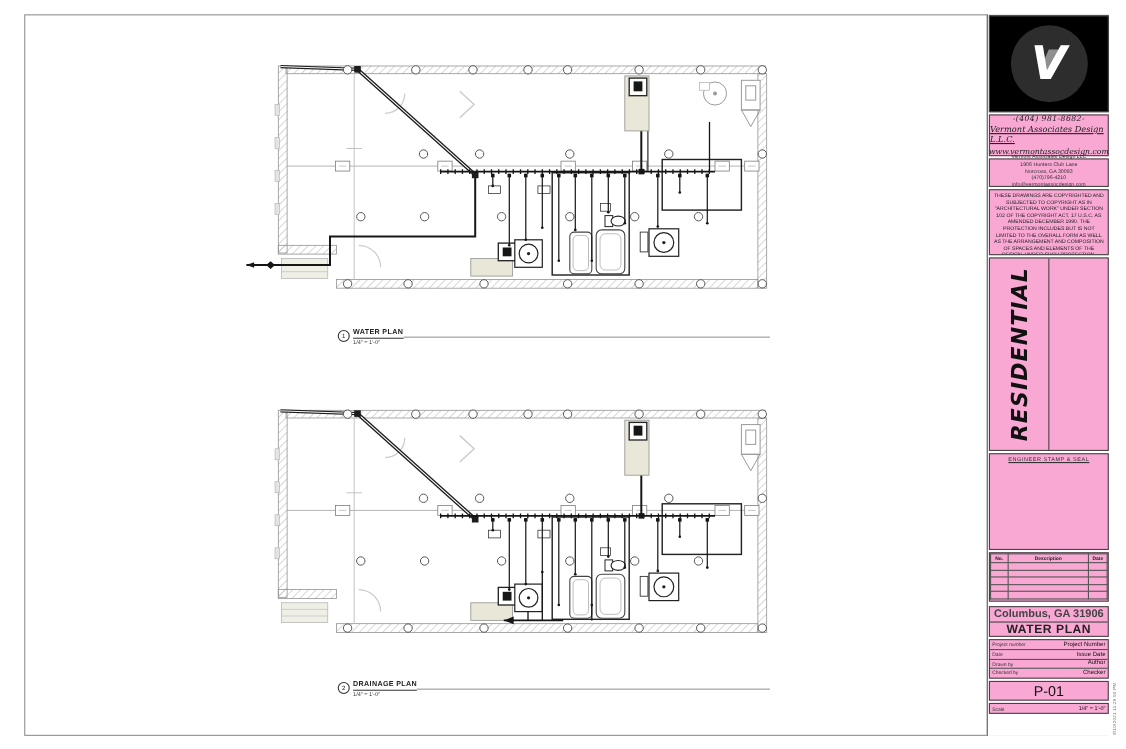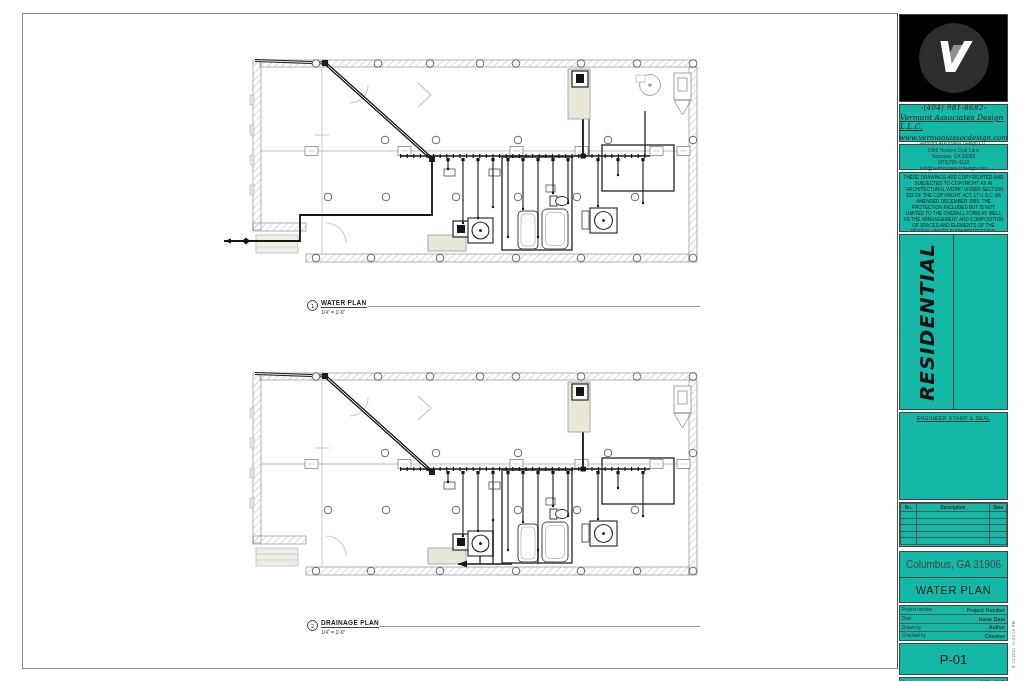--- a/index.html
+++ b/index.html
@@ -5,21 +5,21 @@
   html,body{margin:0;padding:0;background:#fff;}
   .page{position:relative;width:1024px;height:681px;background:#ffffff;overflow:hidden;
         font-family:"Liberation Sans",sans-serif;color:#111;}
   .sheet-border{position:absolute;left:22px;top:13px;width:986px;height:656px;
         border:1px solid #8f8f8f;box-sizing:border-box;}
 
   
   .titleblock{position:absolute;left:897px;top:13px;width:112px;height:656px;
         border-left:1px solid #555;background:#fff;box-sizing:border-box;
         display:flex;flex-direction:column;gap:2px;padding:1px;}
-  .tb-box{border:1px solid #444;box-sizing:border-box;flex:0 0 auto;background:#14b8a6;}
+  .tb-box{border:1px solid #444;box-sizing:border-box;flex:0 0 auto;background:#f9a8d4;}
 
   .logo-box{height:88px;background:#000;display:flex;align-items:center;justify-content:center;position:relative;}
   .logo-circle{width:70px;height:70px;border-radius:50%;background:#2d2d2d;display:flex;align-items:center;justify-content:center;position:relative;}
   .logo-accent{position:absolute;left:30px;top:22px;width:9px;height:20px;background:#8f8f8f;transform:skewX(-24deg);}
   .logo-v{color:#fff;font-family:"DejaVu Sans",sans-serif;font-weight:bold;font-style:italic;font-size:42px;line-height:1;position:relative;}
 
   .contact-box{height:38px;display:flex;flex-direction:column;align-items:center;justify-content:center;
         font-family:"DejaVu Serif",serif;font-style:italic;color:#222;}
   .contact-phone{font-size:7px;letter-spacing:.4px;}
   .contact-company{font-size:7.5px;text-decoration:underline;margin-top:1px;}
@@ -40,31 +40,31 @@
 
   .stamp-box{height:88px;display:flex;flex-direction:column;align-items:center;}
   .stamp-label{font-size:5px;letter-spacing:.5px;color:#333;text-decoration:underline;margin-top:2px;}
 
   .rev-box{height:45px;padding:0;}
   .rev-table{width:100%;border-collapse:collapse;table-layout:fixed;}
   .rev-table th{font-size:4.5px;font-weight:bold;border:1px solid #555;height:7px;padding:0;color:#222;}
   .rev-table td{border:1px solid #555;height:5.5px;padding:0;}
   .col-no{width:15%;} .col-desc{width:69%;} .col-date{width:16%;}
 
-  .loc-box{height:52px;margin-top:2px;display:flex;flex-direction:column;}
+  .loc-box{height:28px;margin-top:2px;display:flex;flex-direction:column;font-weight:bold;}
   .loc-city{flex:1;display:flex;align-items:center;justify-content:center;font-size:10px;color:#444;border-bottom:1px solid #444;}
   .loc-title{flex:1;display:flex;align-items:center;justify-content:center;font-size:11px;letter-spacing:.5px;color:#222;}
 
   .info-box{height:36px;display:flex;flex-direction:column;}
   .info-row{flex:1;display:flex;justify-content:space-between;align-items:center;border-bottom:1px solid #555;padding:0 2px;}
   .info-row:last-child{border-bottom:none;}
   .info-label{font-size:4.5px;color:#333;align-self:flex-start;padding-top:1px;}
   .info-value{font-size:5.5px;color:#111;}
 
-  .num-box{height:32px;display:flex;align-items:center;justify-content:center;font-size:13px;color:#111;}
+  .num-box{height:18px;display:flex;align-items:center;justify-content:center;font-size:13px;color:#111;}
   .scale-box{height:10px;display:flex;justify-content:space-between;align-items:center;padding:0 2px;}
   .scale-label{font-size:4.5px;color:#333;}
   .scale-value{font-size:5px;color:#111;}
 
   .plot-stamp{position:absolute;left:1011px;top:668px;width:72px;transform:rotate(-90deg);
         transform-origin:0 0;font-size:4px;color:#777;letter-spacing:.3px;}
 
   
   .plan-svg{position:absolute;left:220px;width:482px;height:212px;}
   #plan-0{top:55px;} #plan-1{top:368px;}

